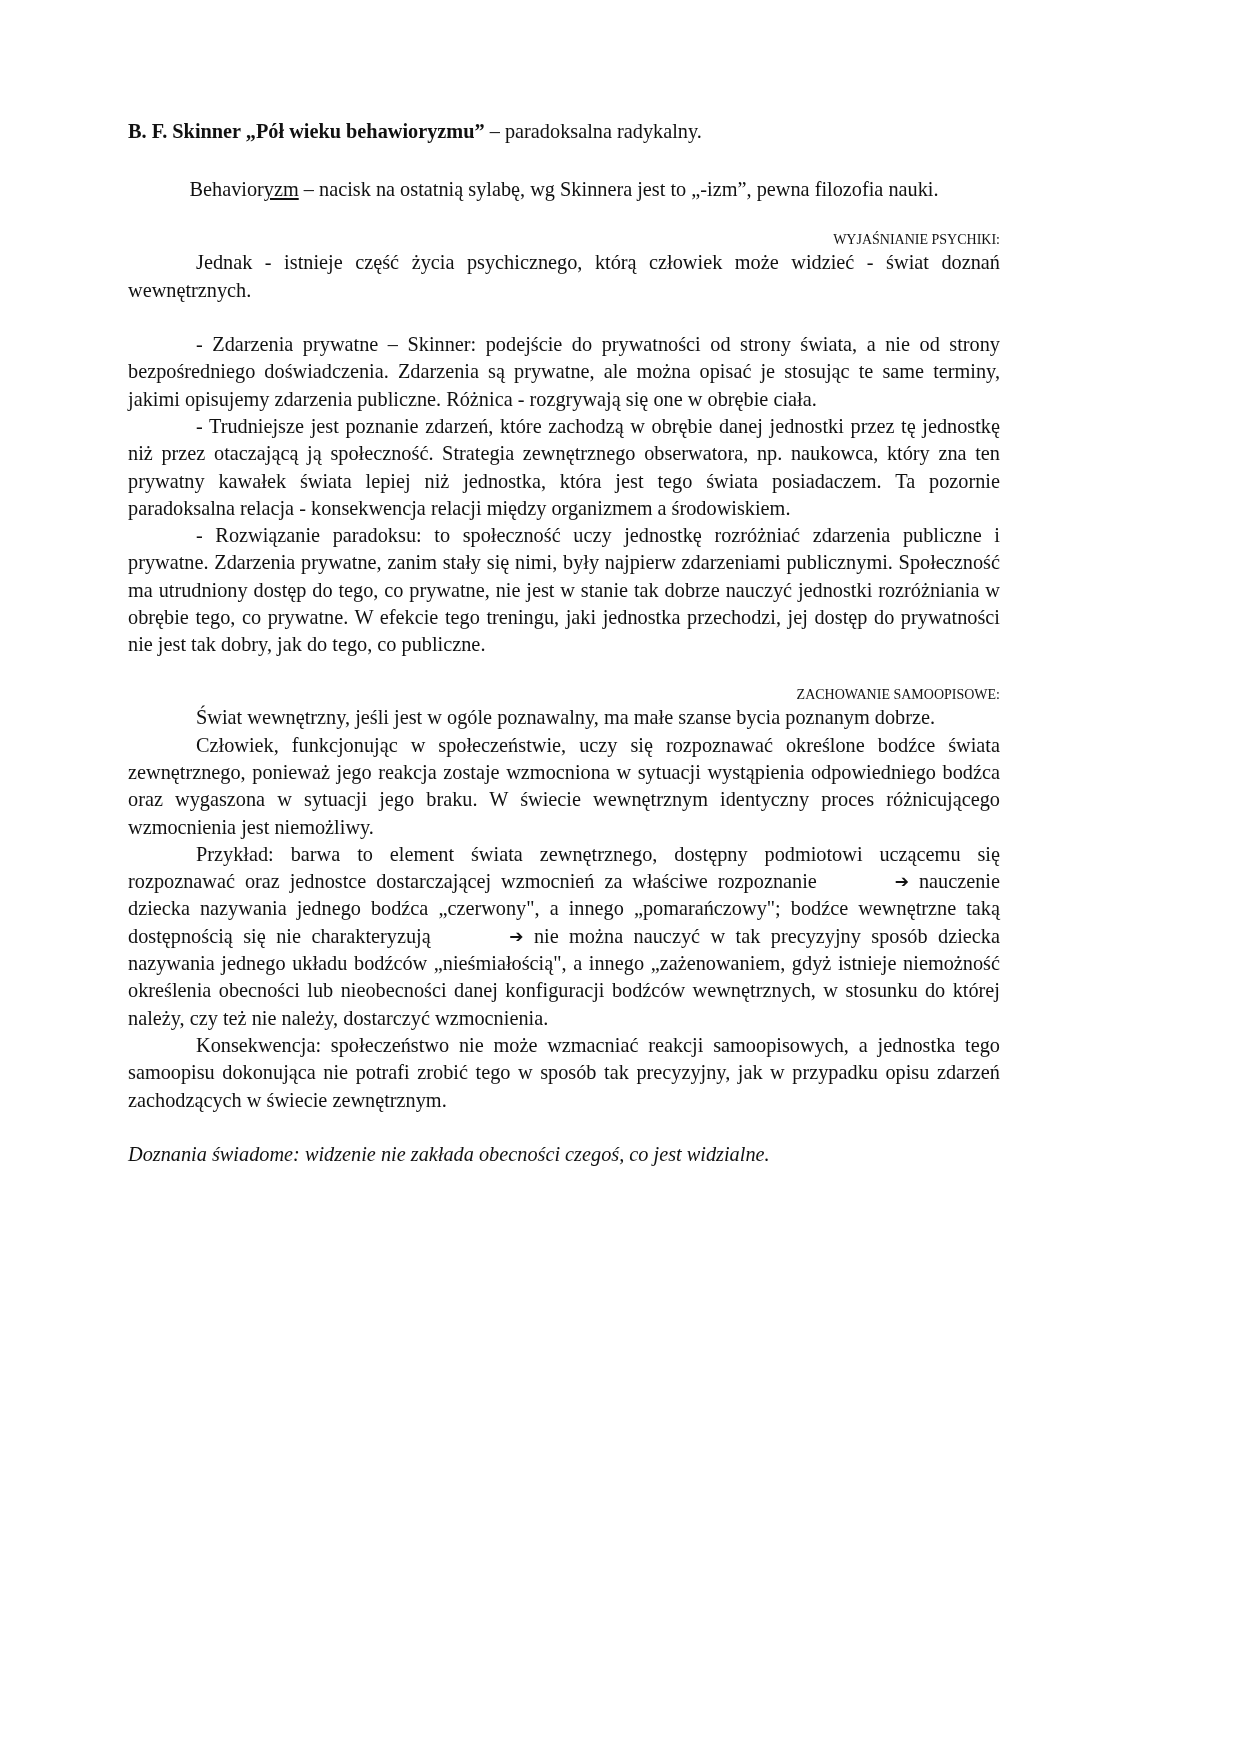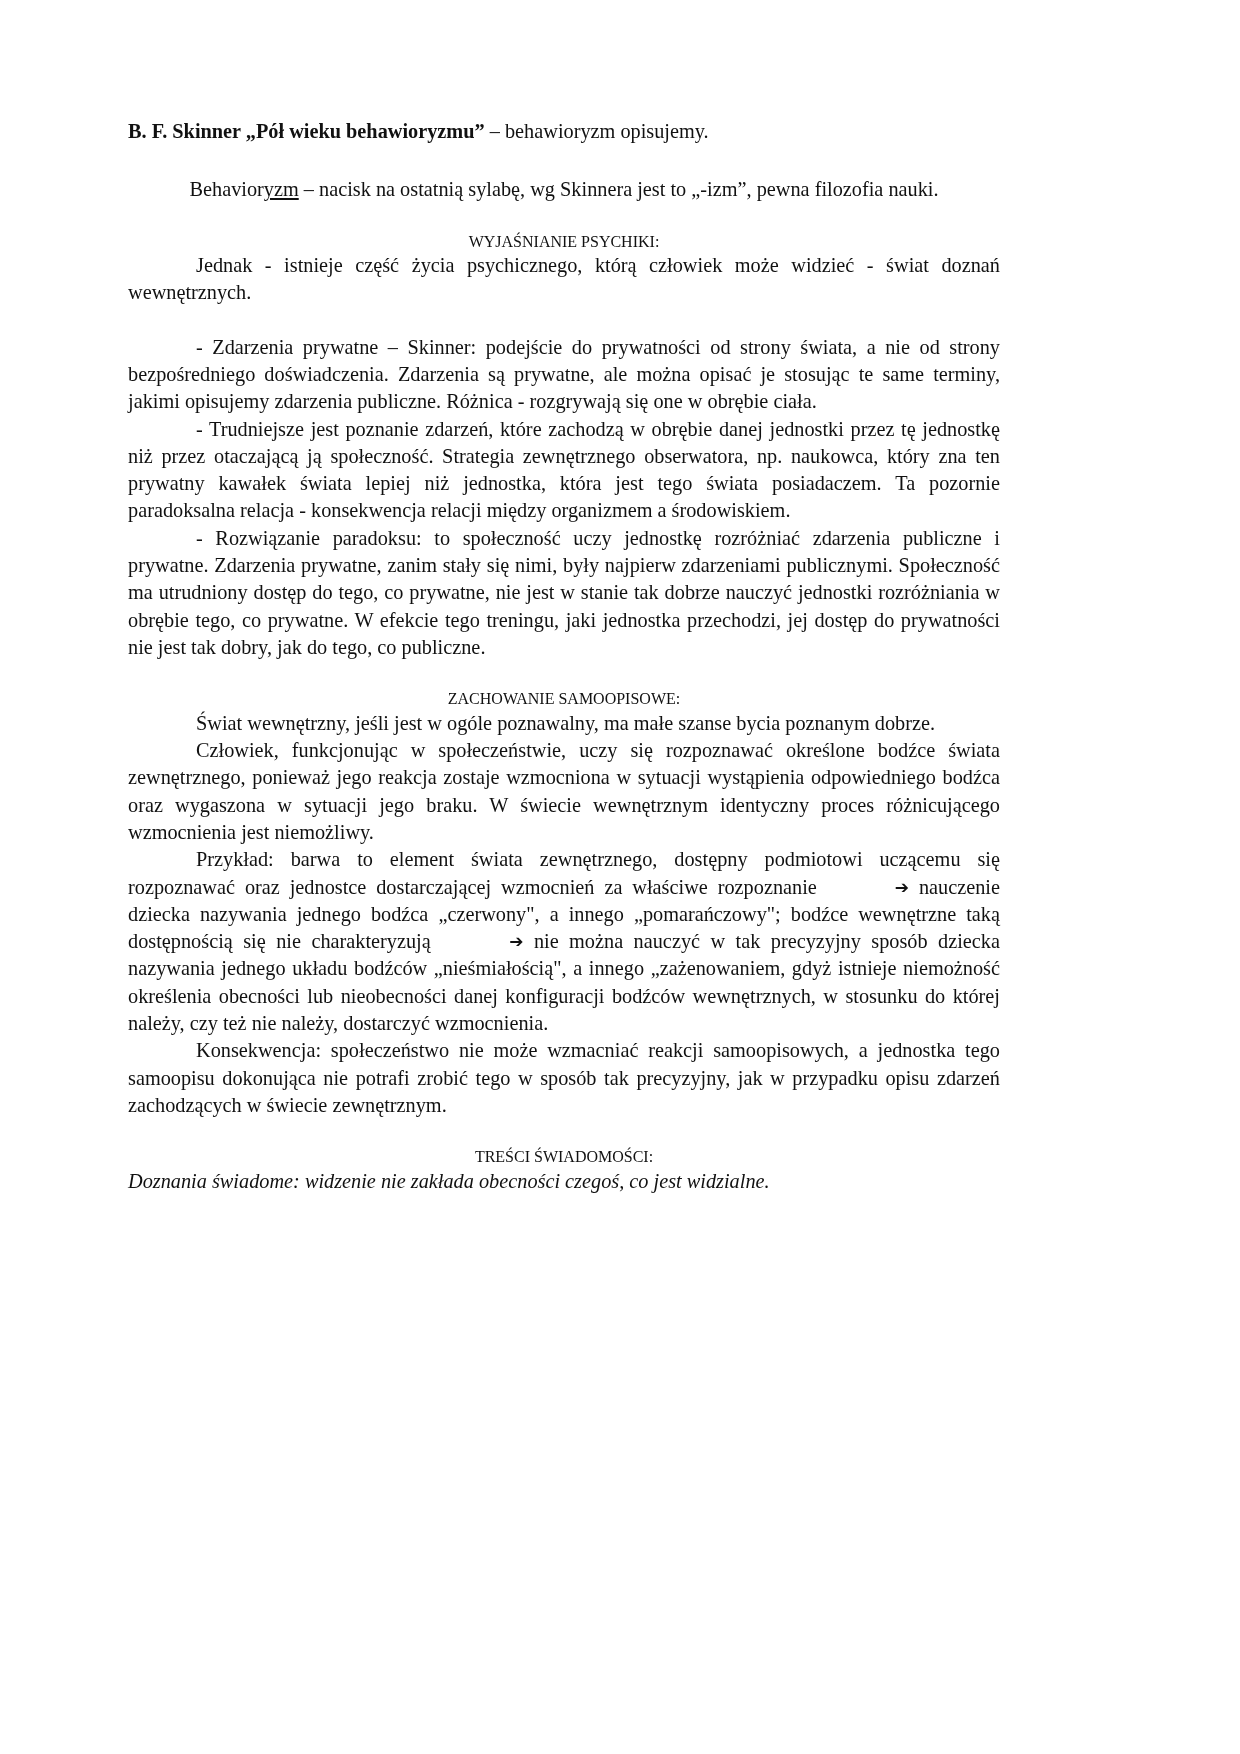--- a/index.html
+++ b/index.html
@@ -40,24 +40,24 @@
   .title .b {
     font-weight: bold;
   }
   .gap-lg { height: 31px; }
   .gap-md { height: 27px; }
   .lede {
     text-align: center;
   }
   .lede .u { text-decoration: underline; }
   .heading {
-    text-align: center;
+    text-align: right;
     margin: 0;
     font-weight: normal;
-    font-size: 16px;
+    font-size: 14px;
     line-height: 1.345;
   }
   p.para {
     margin: 0;
     text-indent: 68px;
     text-align: justify;
   }
   p.para.flush {
     text-indent: 0;
     font-style: italic;
@@ -69,21 +69,21 @@
     display: inline-block;
     transform: translateY(-1px);
   }
 </style>
 </head>
 <body>
 
 <div class="page">
   <div class="doc">
 
-    <div class="title"><span class="b">B. F. Skinner „Pół wieku behawioryzmu”</span><span> – behawioryzm opisujemy.</span></div>
+    <div class="title"><span class="b">B. F. Skinner „Pół wieku behawioryzmu”</span><span> – paradoksalna radykalny.</span></div>
 
     <div class="gap-lg"></div>
 
     <div class="lede"><span>Behavior</span><span class="u">yzm</span><span> – nacisk na ostatnią sylabę, wg Skinnera jest to „-izm”, pewna filozofia nauki.</span></div>
 
     <div class="gap-md"></div>
 
     <div class="heading">WYJAŚNIANIE PSYCHIKI:</div>
     <p class="para">Jednak - istnieje część życia psychicznego, którą człowiek może widzieć - świat doznań wewnętrznych.</p>
 
@@ -96,17 +96,16 @@
     <div class="gap-md"></div>
 
     <div class="heading">ZACHOWANIE SAMOOPISOWE:</div>
     <p class="para">Świat wewnętrzny, jeśli jest w ogóle poznawalny, ma małe szanse bycia poznanym dobrze.</p>
     <p class="para">Człowiek, funkcjonując w społeczeństwie, uczy się rozpoznawać określone bodźce świata zewnętrznego, ponieważ jego reakcja zostaje wzmocniona w sytuacji wystąpienia odpowiedniego bodźca oraz wygaszona w sytuacji jego braku. W świecie wewnętrznym identyczny proces różnicującego wzmocnienia jest niemożliwy.</p>
     <p class="para"><span>Przykład: barwa to element świata zewnętrznego, dostępny podmiotowi uczącemu się rozpoznawać oraz jednostce dostarczającej wzmocnień za właściwe rozpoznanie </span><span class="arrow">➔</span><span> nauczenie dziecka nazywania jednego bodźca „czerwony", a innego „pomarańczowy"; bodźce wewnętrzne taką dostępnością się nie charakteryzują </span><span class="arrow">➔</span><span> nie można nauczyć w tak precyzyjny sposób dziecka nazywania jednego układu bodźców „nieśmiałością", a innego „zażenowaniem, gdyż istnieje niemożność określenia obecności lub nieobecności danej konfiguracji bodźców wewnętrznych, w stosunku do której należy, czy też nie należy, dostarczyć wzmocnienia.</span></p>
     <p class="para">Konsekwencja: społeczeństwo nie może wzmacniać reakcji samoopisowych, a jednostka tego samoopisu dokonująca nie potrafi zrobić tego w sposób tak precyzyjny, jak w przypadku opisu zdarzeń zachodzących w świecie zewnętrznym.</p>
 
     <div class="gap-md"></div>
 
-    <div class="heading">TREŚCI ŚWIADOMOŚCI:</div>
     <p class="para flush">Doznania świadome: widzenie nie zakłada obecności czegoś, co jest widzialne.</p>
 
   </div>
 </div>
 
 </body></html>

